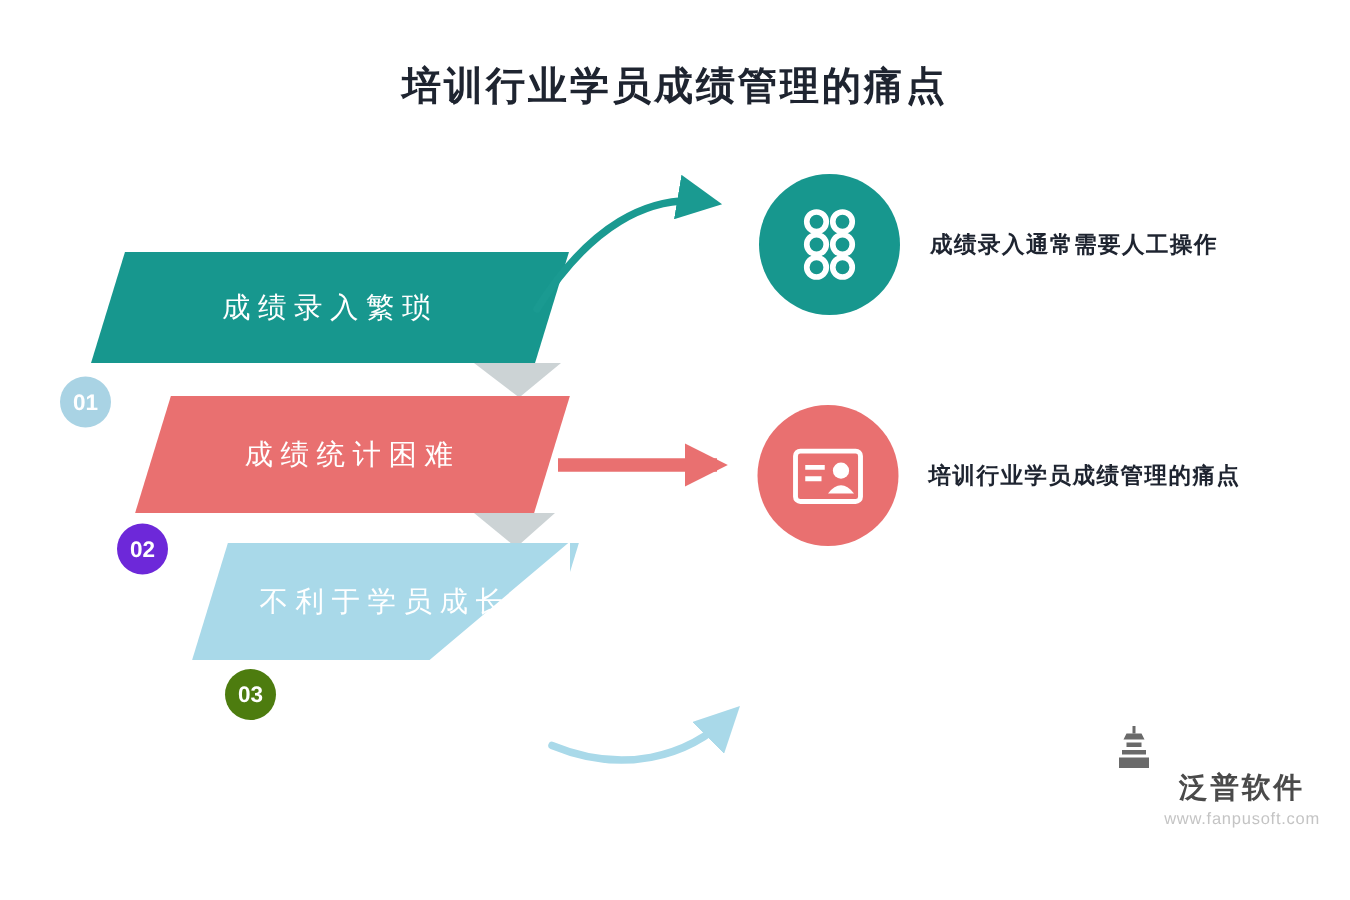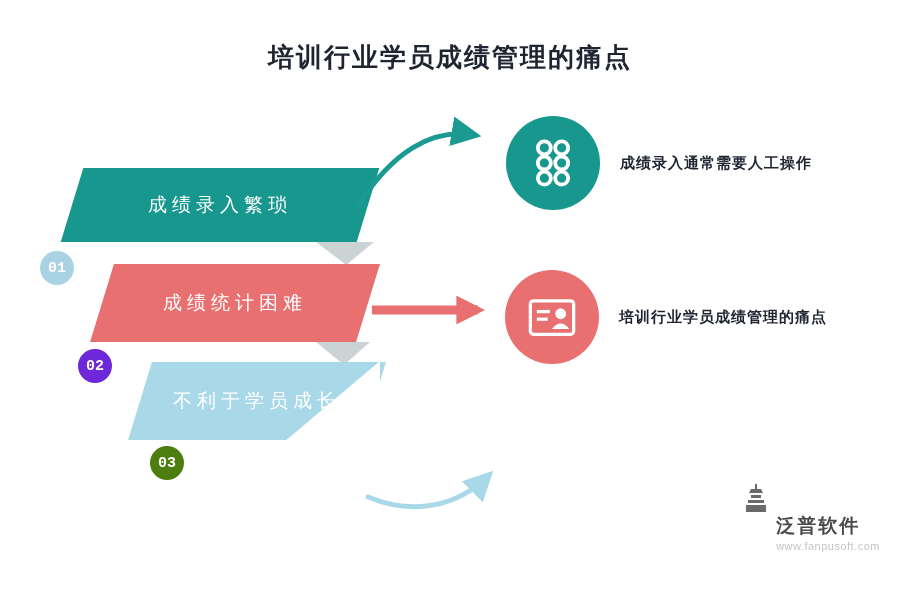--- a/index.html
+++ b/index.html
@@ -24,21 +24,21 @@
   .banner3{left:140px;top:362px;width:234px;height:78px;background:#a9d9e9;}
   .fold{position:absolute;}
   .fold1{left:316px;top:242px;width:58px;height:23px;background:#ccd3d5;clip-path:polygon(0 0,100% 0,52% 100%);}
   .fold2{left:316px;top:342px;width:54px;height:23px;background:#ccd3d5;clip-path:polygon(0 0,100% 0,52% 100%);}
   .fold3{left:284px;top:361px;width:96px;height:81px;background:#ffffff;clip-path:polygon(100% 0,100% 100%,0 100%);}
   
   .badge{
     position:absolute;width:34px;height:34px;border-radius:50%;
     display:flex;align-items:center;justify-content:center;
     color:#fff;font-size:15px;font-weight:bold;
-    font-family:Liberation Mono, monospace;
+    font-family:Liberation Sans, sans-serif;
   }
   .badge1{left:40px;top:251px;background:#a9d3e4;}
   .badge2{left:78px;top:349px;background:#6d28d9;}
   .badge3{left:150px;top:446px;background:#4d7c0f;}
   
   .point{position:absolute;display:flex;align-items:center;gap:20px;}
   .point1{left:506px;top:116px;}
   .point2{left:505px;top:270px;}
   .point3{left:505px;top:423px;}
   .circle{
@@ -48,21 +48,21 @@
   .circle-teal{background:#17978e;}
   .circle-coral{background:#e97070;}
   .circle-blue{background:#a9d9e9;}
   .point-label{
     font-size:15px;font-weight:bold;color:#1e2430;letter-spacing:1px;white-space:nowrap;
   }
   
   .arrows{position:absolute;left:0;top:0;pointer-events:none;}
   
   .footer{position:absolute;right:20px;bottom:12px;display:flex;align-items:flex-start;gap:7px;}
-  .brand-text{display:flex;flex-direction:column;align-items:flex-start;margin-top:33px;}
+  .brand-text{display:flex;flex-direction:column;align-items:center;margin-top:33px;}
   .brand-name{font-size:19px;font-weight:bold;color:#4a4a4a;letter-spacing:2px;line-height:1.1;}
   .brand-url{font-size:11px;color:#c4c4c4;margin-top:3px;font-family:"Liberation Sans", sans-serif;letter-spacing:.5px;}
 </style>
 </head>
 <body>
 
 <div class="canvas">
 
   <h1 class="title">培训行业学员成绩管理的痛点</h1>
 

